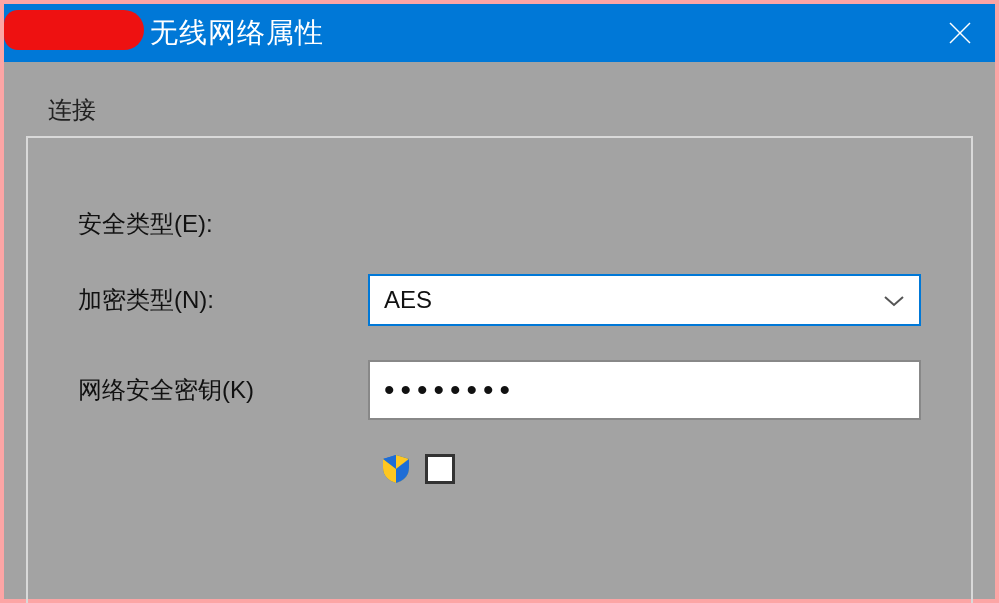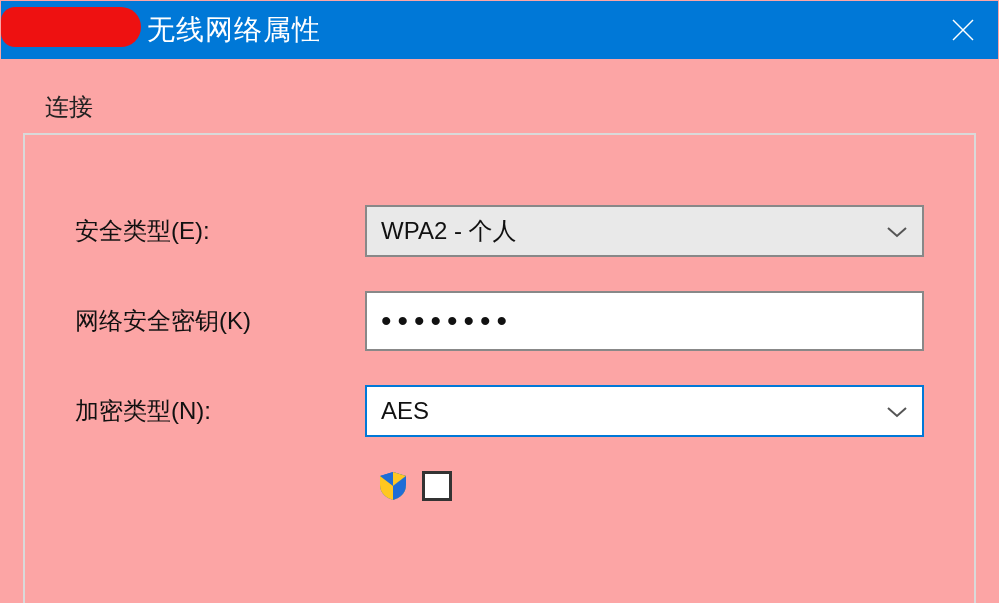--- a/index.html
+++ b/index.html
@@ -4,21 +4,21 @@
   <style>
     * { box-sizing: border-box; margin: 0; padding: 0; }
     body {
       font-family: "Microsoft YaHei", "Segoe UI", sans-serif;
       font-size: 24px;
       background: #fff;
       width: 999px;
       height: 603px;
       overflow: hidden;
     }
-    .window { width: 999px; height: 603px; border: 1px solid #fca5a5; background: #fca5a5; }
+    .window { width: 999px; height: 603px; border: 4px solid #fca5a5; background: #a3a3a3; }
     .titlebar {
       background: #0078d7;
       height: 58px;
       display: flex;
       align-items: center;
       color: #fff;
       position: relative;
     }
     .redact {
       position: absolute;
@@ -143,45 +143,37 @@
   <div class="client">
 
     <div class="tabs">
       <div class="tab inactive">连接</div>
     </div>
 
     <div class="tab-panel">
 
       <div class="row">
         <div class="row-label">安全类型(E):</div>
-        <div class="combo">
-          <span class="combo-text">WPA2 - 个人</span>
-          <span class="combo-chevron">
-            <svg viewBox="0 0 22 14">
-                <polyline points="2,3 11,11 20,3" fill="none" stroke="#555" stroke-width="2"></polyline>
-              </svg>
-          </span>
-        </div>
-      </div>
-
-      <div class="row">
-        <div class="row-label">网络安全密钥(K)</div>
-        <input class="pwd-input" type="text" readonly="" value="••••••••" style="">
       </div>
 
       <div class="row">
         <div class="row-label">加密类型(N):</div>
         <div class="combo highlight">
           <span class="combo-text">AES</span>
           <span class="combo-chevron">
             <svg viewBox="0 0 22 14">
                 <polyline points="2,3 11,11 20,3" fill="none" stroke="#555" stroke-width="2"></polyline>
               </svg>
           </span>
         </div>
+      </div>
+
+      <div class="row">
+        <div class="row-label">网络安全密钥(K)</div>
+        <input class="pwd-input" type="text" readonly="" value="••••••••" style="">
       </div>
 
       <div class="show-row">
         <svg class="shield-icon" viewBox="0 0 30 30">
           <path d="M15 1 L28 5 V14 C28 22 22 27 15 29 C8 27 2 22 2 14 V5 Z" fill="#1e6dd6"></path>
           <path d="M15 1 L28 5 V14 C28 22 22 27 15 29 V1 Z" fill="#ffc720"></path>
           <path d="M15 1 L28 5 L15 15 L2 5 Z" fill="#1e6dd6"></path>
           <path d="M15 1 L15 15 L28 5 Z" fill="#ffc720"></path>
           <path d="M15 15 L2 5 V14 C2 22 8 27 15 29 Z" fill="#ffc720"></path>
           <path d="M15 15 L28 5 V14 C28 22 22 27 15 29 Z" fill="#1e6dd6"></path>

